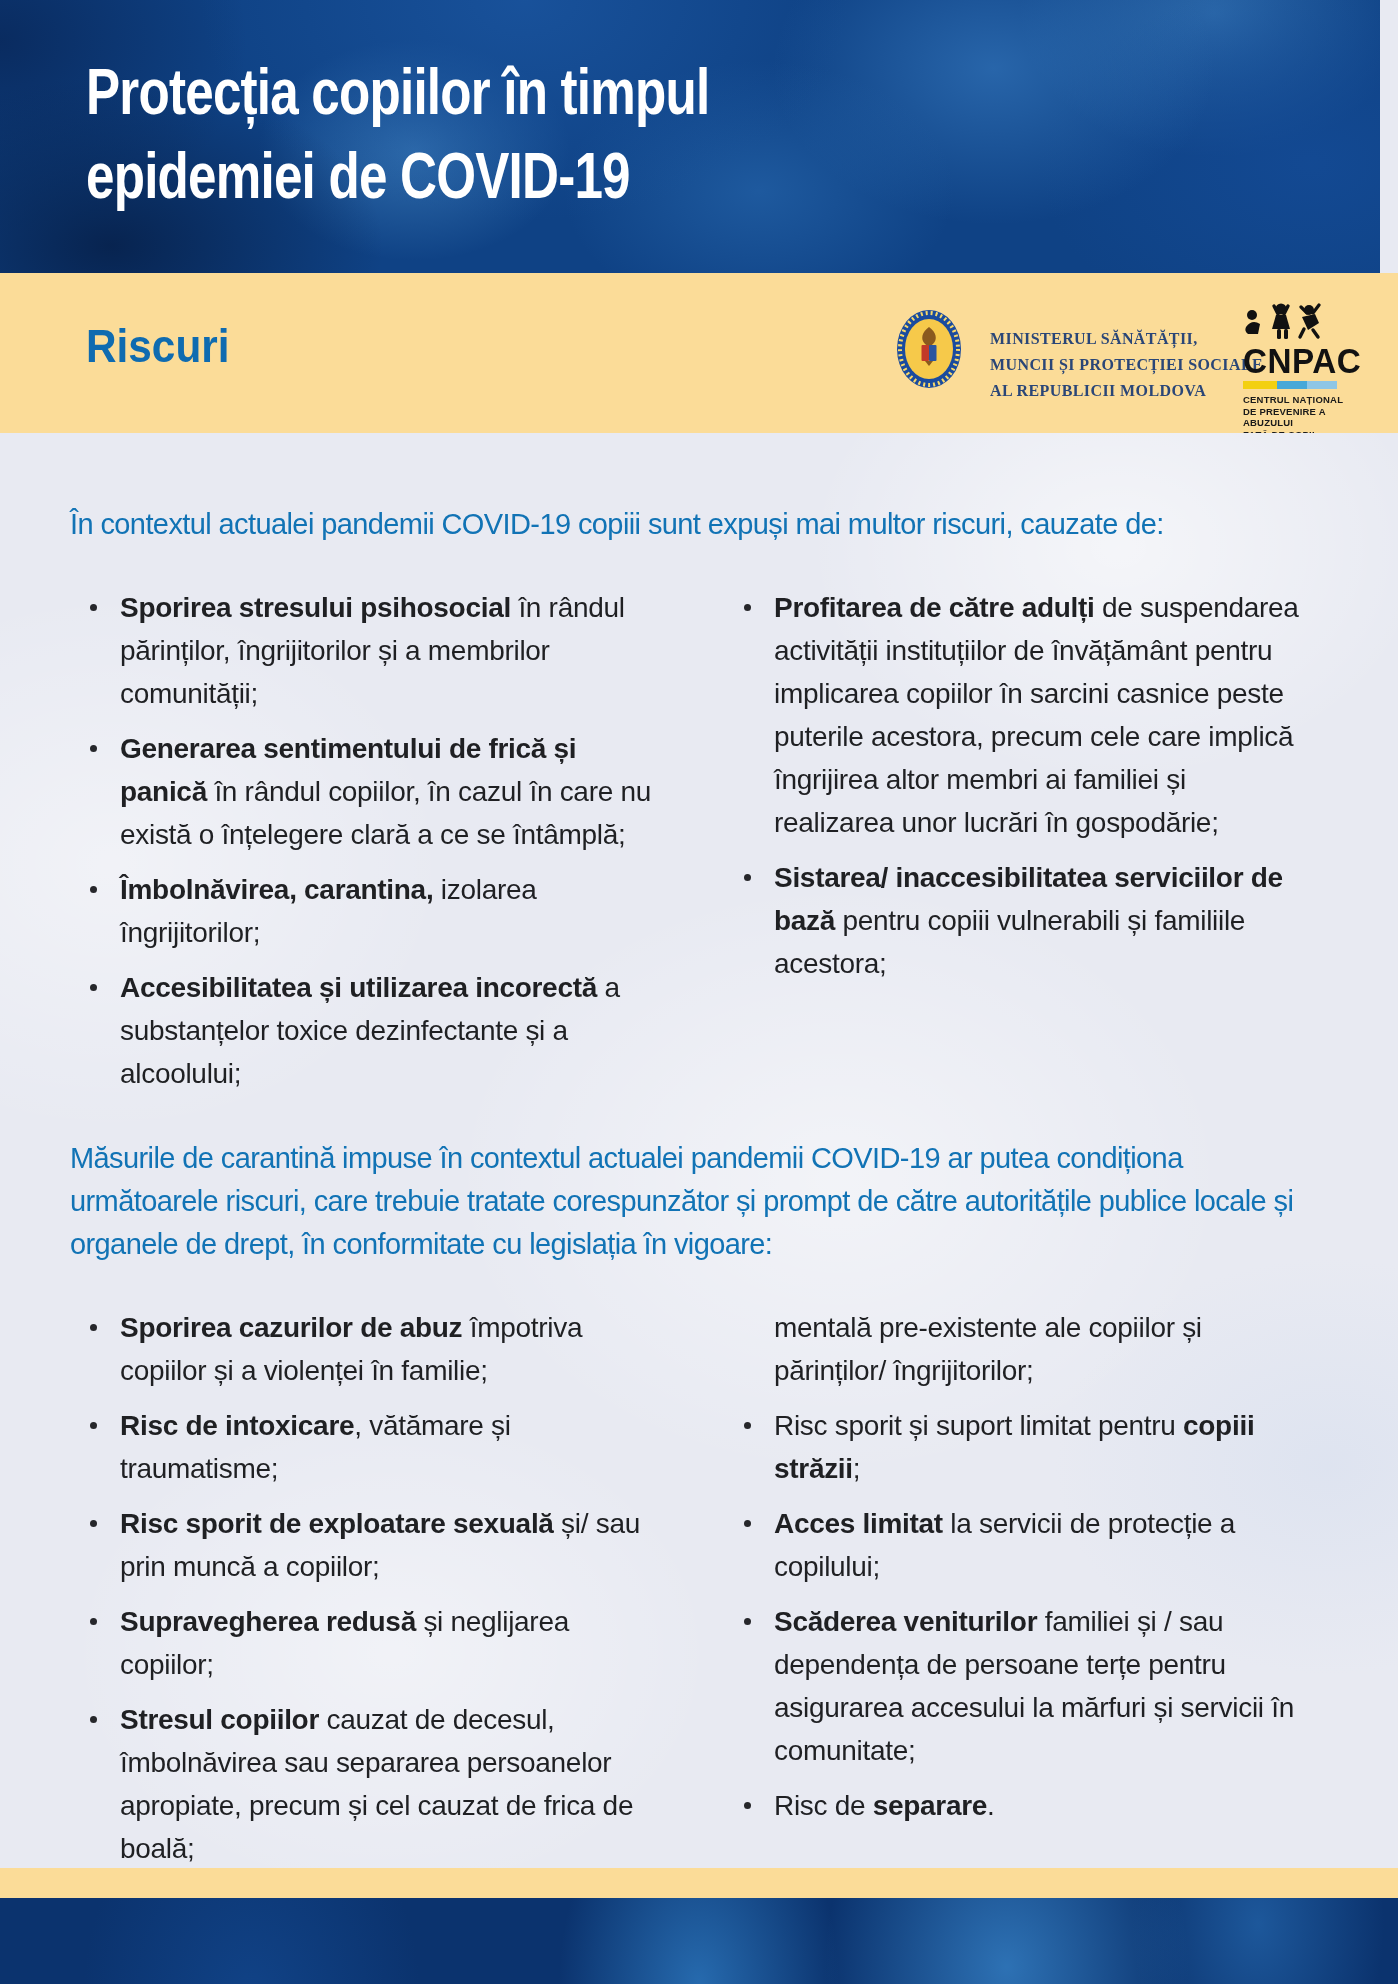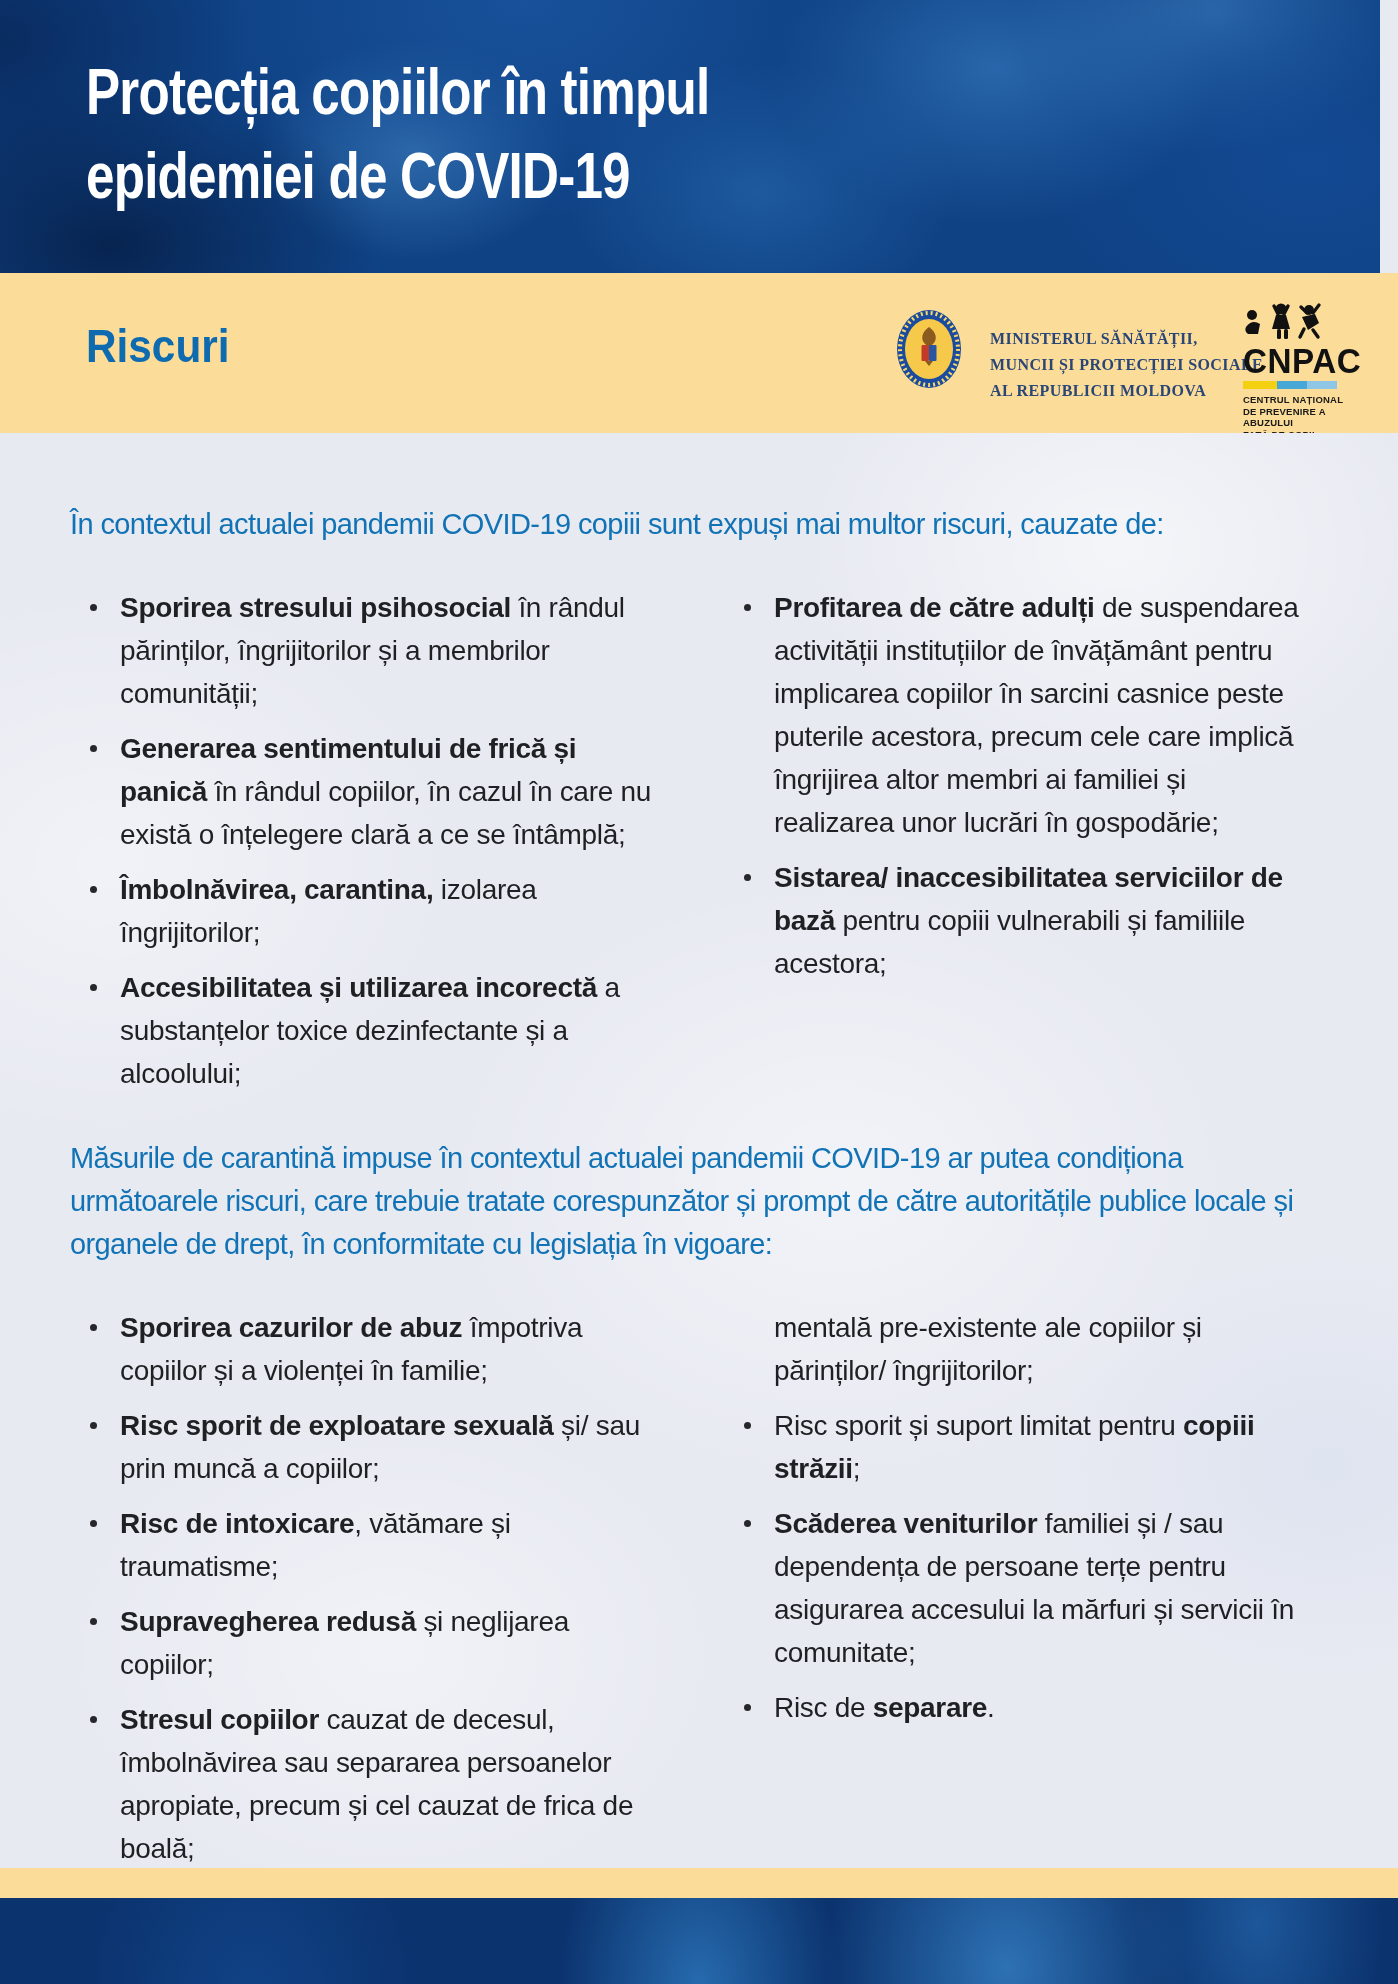--- a/index.html
+++ b/index.html
@@ -200,25 +200,25 @@
     <p class="lead">Măsurile de carantină impuse în contextul actualei pandemii COVID-19 ar putea condiționa următoarele riscuri, care trebuie tratate corespunzător și prompt de către autoritățile publice locale și organele de drept, în conformitate cu legislația în vigoare:</p>
 
     <div class="grid">
       <div class="col">
           <div class="risk-item">
             <span class="dot"></span>
             <span class="risk-text"><span class="b">Sporirea cazurilor de abuz</span><span> împotriva copiilor și a violenței în familie;</span></span>
           </div>
           <div class="risk-item">
             <span class="dot"></span>
+            <span class="risk-text"><span class="b">Risc de intoxicare</span><span>, vătămare și traumatisme;</span></span>
+          </div>
+          <div class="risk-item">
+            <span class="dot"></span>
             <span class="risk-text"><span class="b">Risc sporit de exploatare sexuală</span><span> și/ sau prin muncă a copiilor;</span></span>
-          </div>
-          <div class="risk-item">
-            <span class="dot"></span>
-            <span class="risk-text"><span class="b">Risc de intoxicare</span><span>, vătămare și traumatisme;</span></span>
           </div>
           <div class="risk-item">
             <span class="dot"></span>
             <span class="risk-text"><span class="b">Supravegherea redusă</span><span> și neglijarea copiilor;</span></span>
           </div>
           <div class="risk-item">
             <span class="dot"></span>
             <span class="risk-text"><span class="b">Stresul copiilor</span><span> cauzat de decesul, îmbolnăvirea sau separarea persoanelor apropiate, precum și cel cauzat de frica de boală;</span></span>
           </div>
           <div class="risk-item">
@@ -230,20 +230,24 @@
           <div class="risk-item">
             <span class="dot hidden"></span>
             <span class="risk-text"><span>mentală pre-existente ale copiilor și părinților/ îngrijitorilor;</span></span>
           </div>
           <div class="risk-item">
             <span class="dot"></span>
             <span class="risk-text"><span>Risc sporit și suport limitat pentru </span><span class="b">copiii străzii</span><span>;</span></span>
           </div>
           <div class="risk-item">
             <span class="dot"></span>
+            <span class="risk-text"><span class="b">Acces limitat</span><span> la servicii de protecție a copilului;</span></span>
+          </div>
+          <div class="risk-item">
+            <span class="dot"></span>
             <span class="risk-text"><span class="b">Scăderea veniturilor</span><span> familiei și / sau dependența de persoane terțe pentru asigurarea accesului la mărfuri și servicii în comunitate;</span></span>
           </div>
           <div class="risk-item">
             <span class="dot"></span>
             <span class="risk-text"><span>Risc de </span><span class="b">separare</span><span>.</span></span>
           </div>
         </div>
     </div>
   </main>
 

